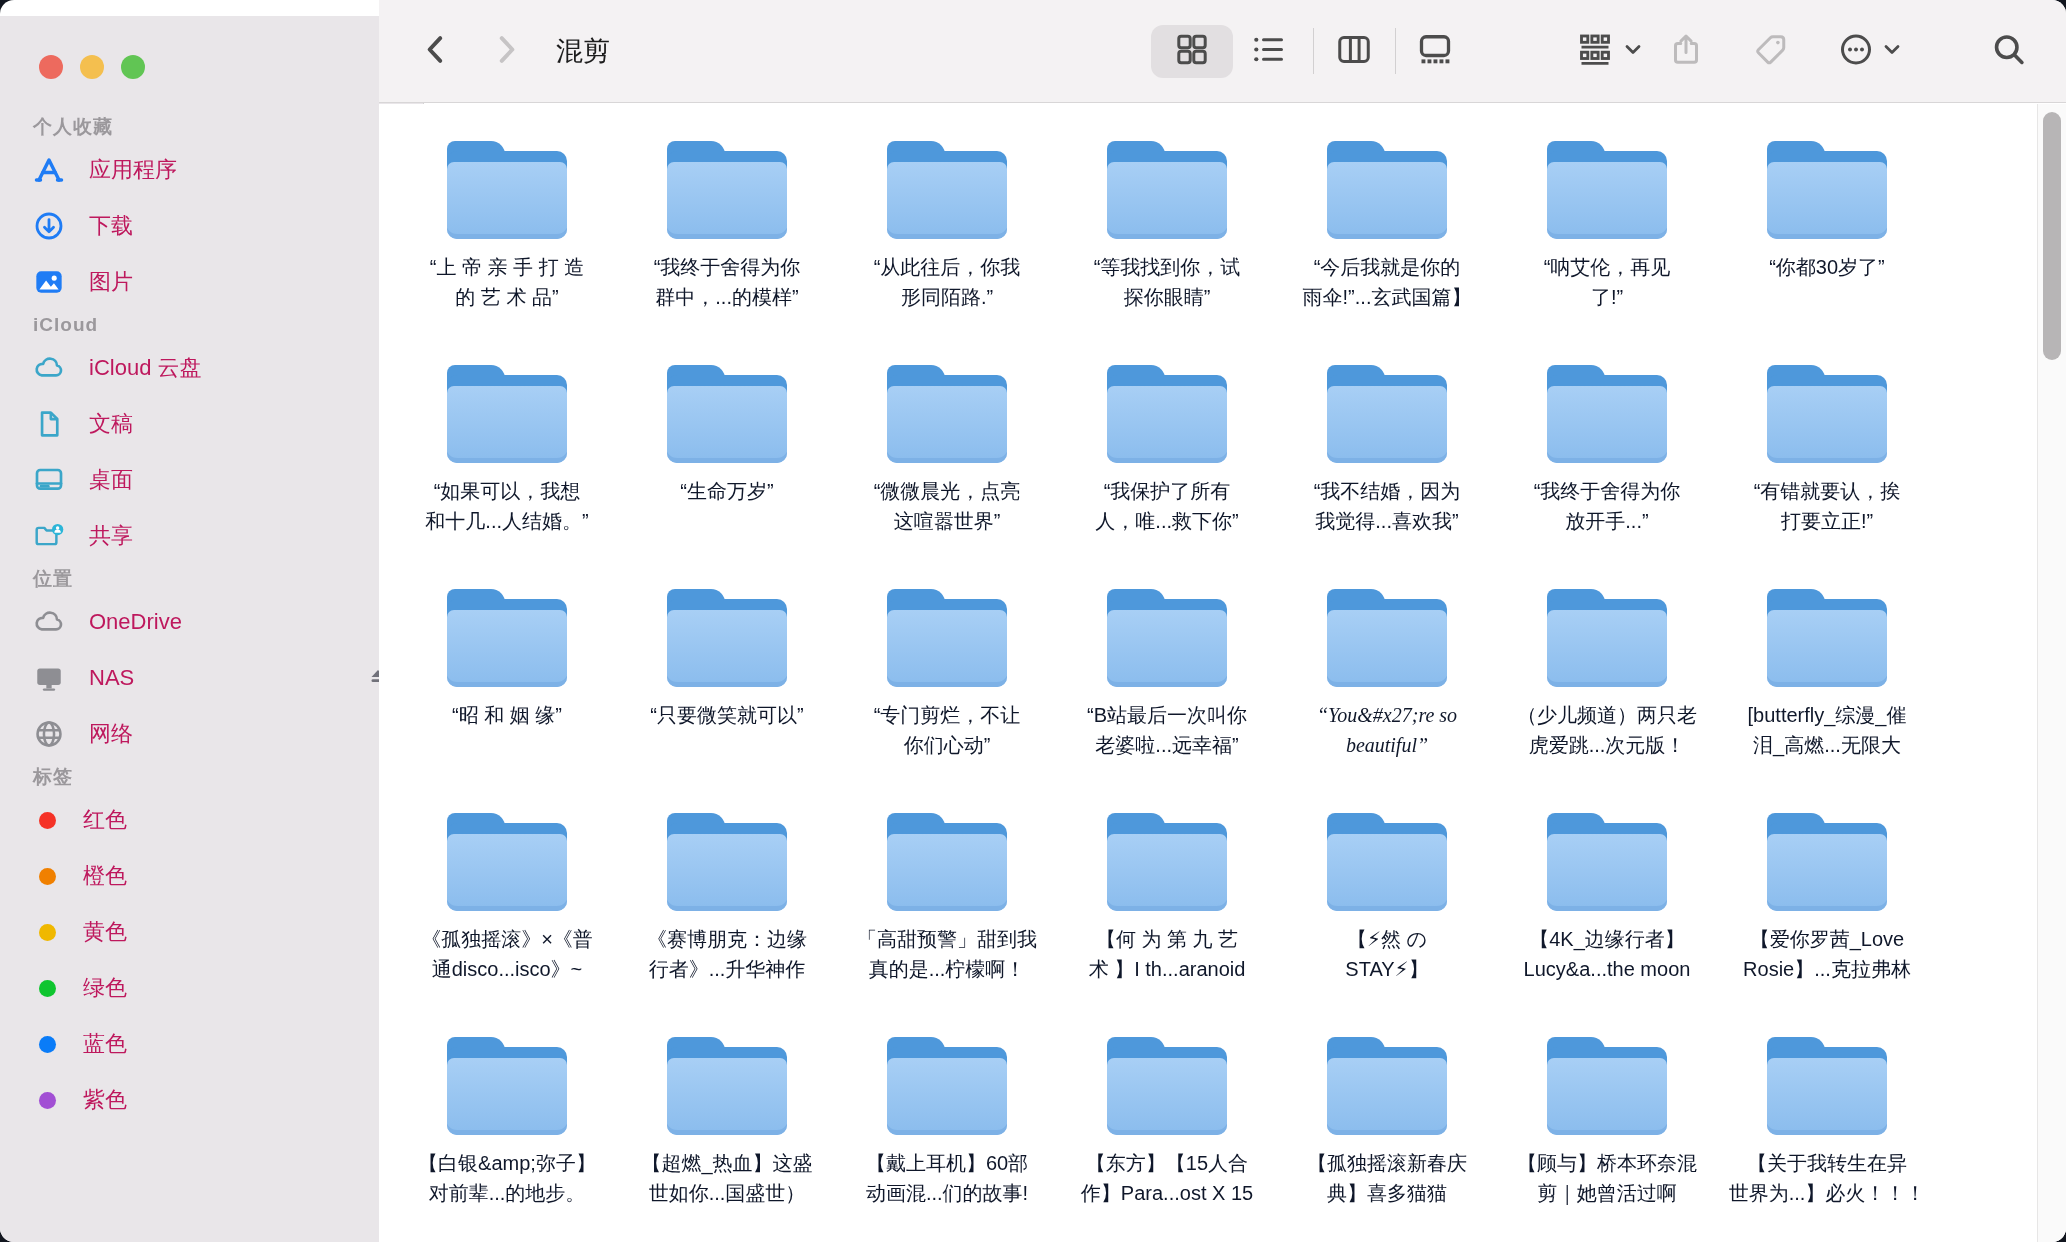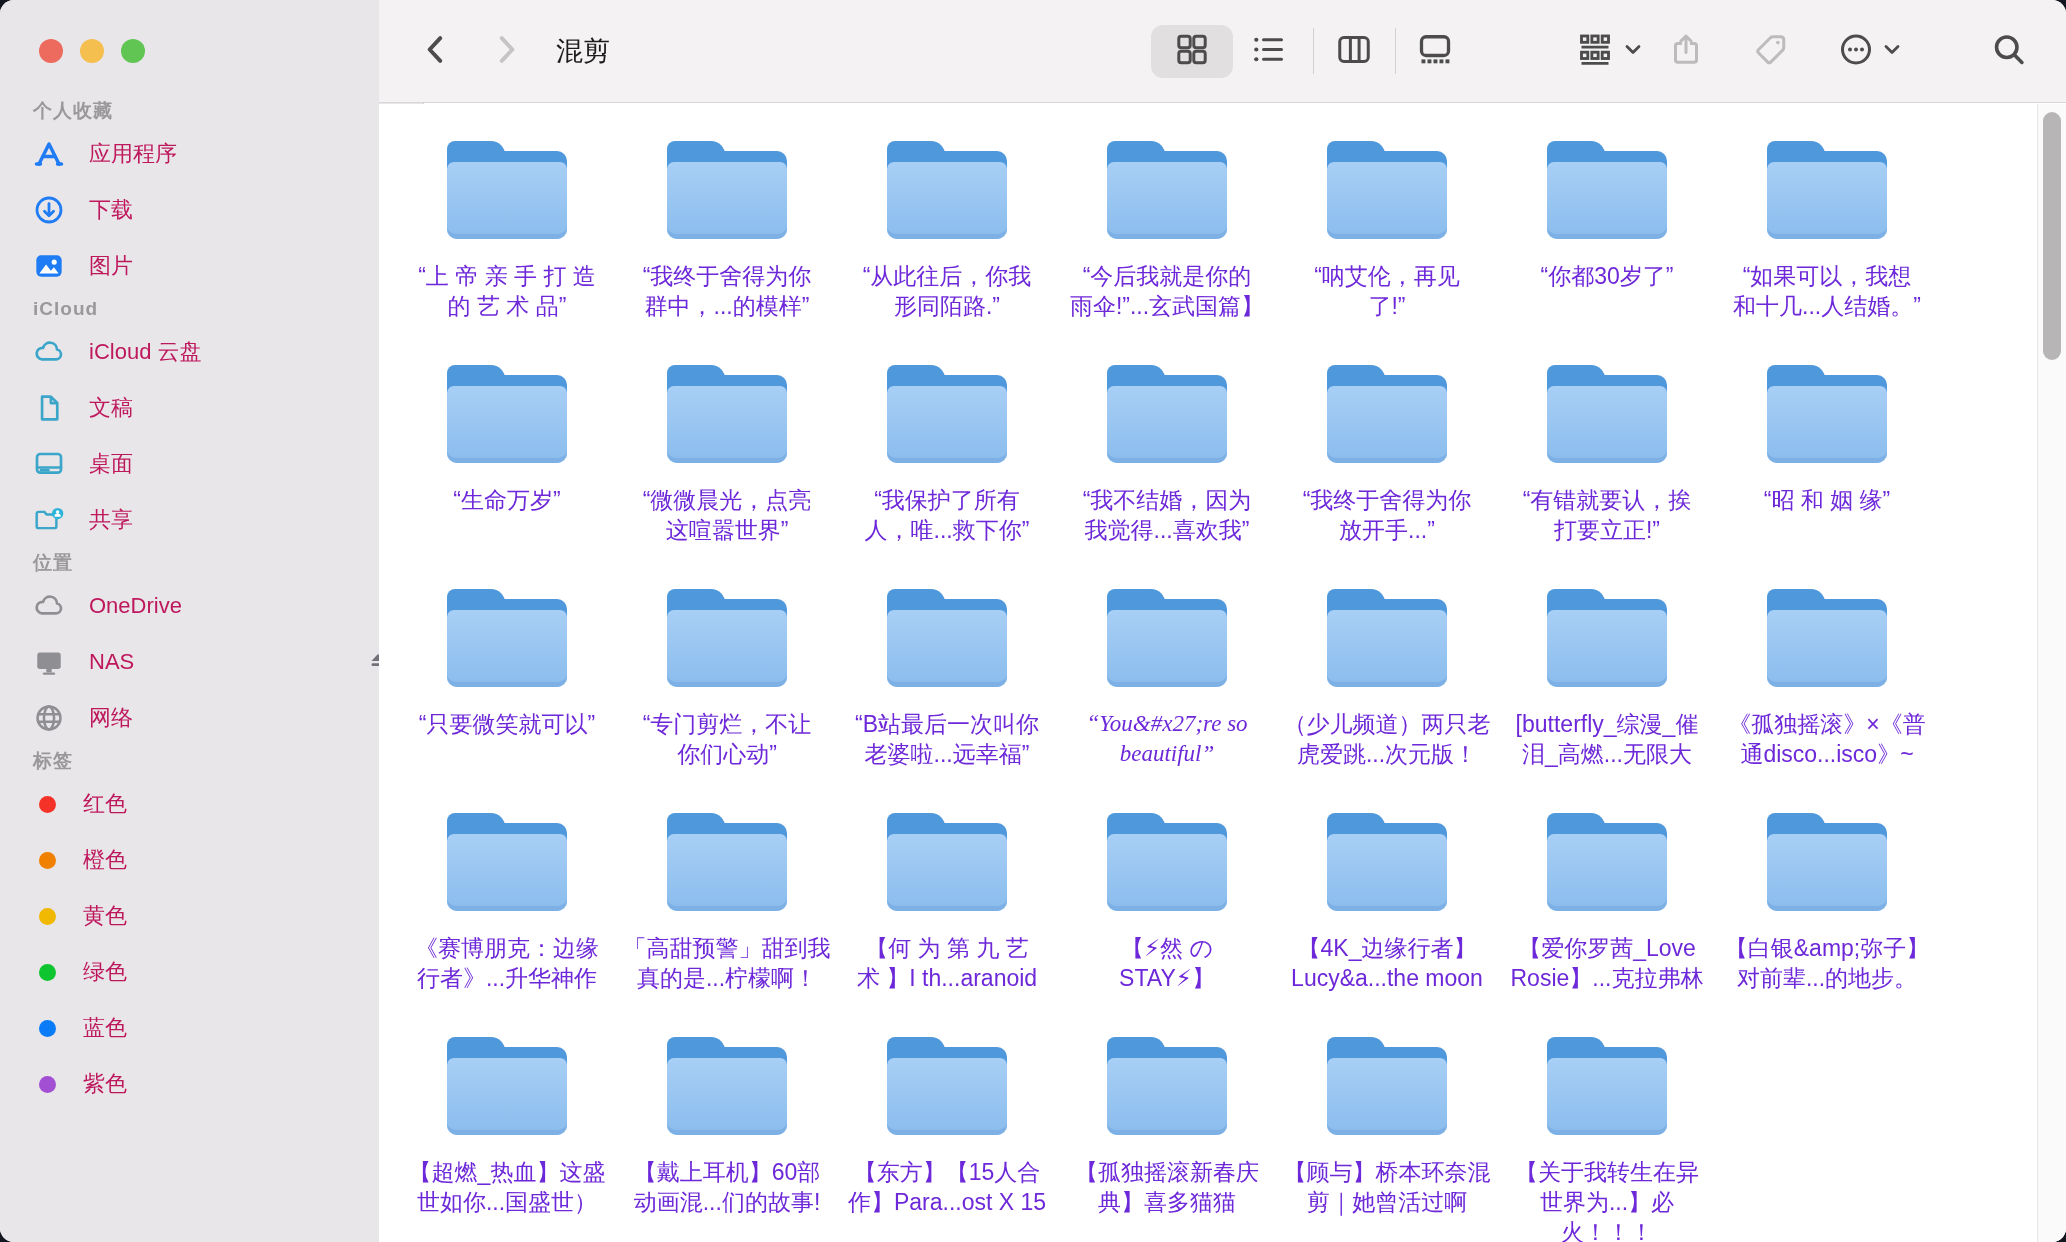--- a/index.html
+++ b/index.html
@@ -1,20 +1,20 @@
 <!DOCTYPE html>
 <html><head>
 <meta charset="utf-8">
 <style>
   * { margin:0; padding:0; box-sizing:border-box; }
   html,body { width:2066px; height:1242px; background:#12161f; font-family:"Liberation Sans","DejaVu Sans",sans-serif; }
   .window { position:relative; width:2066px; height:1242px; border-radius:14px; overflow:hidden; background:#ffffff; }
 
   
-  .sidebar { position:absolute; left:0; top:0; bottom:0; width:424px; background:#e9e6e9; border-right:1px solid #d4d2d4; }
+  .sidebar { position:absolute; left:0; top:16px; bottom:0; width:424px; background:#e9e6e9; border-right:1px solid #d4d2d4; }
   .traffic { position:absolute; top:39px; left:39px; display:flex; gap:17px; }
   .tl { width:24px; height:24px; border-radius:50%; }
   .side-nav { position:absolute; top:96px; left:0; right:0; padding:0 20px 0 33px; }
   .side-header { height:30px; line-height:30px; font-size:19px; font-weight:bold; color:#9b989c; letter-spacing:1px; }
   .side-header:first-child { margin-top:0; }
   .side-item { height:56px; display:flex; align-items:center; font-size:22px; color:#be185d; border-radius:10px; }
   .side-item .s-icon { width:40px; height:32px; display:flex; align-items:center; margin-right:16px; flex:0 0 40px; }
   .side-item .s-icon svg { width:32px; height:32px; }
   .side-item .dot { width:17px; height:17px; border-radius:50%; margin:0 27px 0 6px; flex:0 0 17px; }
   .side-item .eject { margin-left:auto; margin-right:12px; width:26px; height:26px; color:#71717a; }
@@ -35,21 +35,21 @@
 
   
   .content { position:absolute; left:379px; top:104px; right:0; bottom:0; background:#ffffff; }
   .grid { position:absolute; left:18px; top:37px; display:grid; grid-template-columns:repeat(7,220px); grid-auto-rows:224px; }
   .cell { display:flex; flex-direction:column; align-items:center; }
   .folder { position:relative; width:124px; height:98px; flex:0 0 98px; }
   .folder .tab  { position:absolute; left:2px; top:0; width:58px; height:26px; background:#4e98db; border-radius:8px 14px 0 0; }
   .folder .back { position:absolute; left:2px; right:2px; top:10px; height:34px; background:#4e98db; border-radius:10px 10px 0 0; }
   .folder .front{ position:absolute; left:2px; right:2px; top:21px; bottom:0; border-radius:7px 7px 10px 10px;
                   background:linear-gradient(#a8cff5,#8abced); box-shadow:inset 0 -6px 0 -1px #7db1e6; }
-  .label { margin-top:22px; font-size:23px; line-height:30px; color:#6d28d9; text-align:center; white-space:pre-line; max-width:216px; }
+  .label { margin-top:13px; font-size:20px; line-height:30px; color:#0f172a; text-align:center; white-space:pre-line; max-width:216px; }
   .label.italic { font-style:italic; font-weight:normal; font-family:"Liberation Serif","DejaVu Serif",serif; }
 
   
   .csb-track { position:absolute; right:0; top:0; bottom:0; width:29px; background:#fafafa; border-left:1px solid #e7e6e6; }
   .csb-handle { position:absolute; top:8px; left:5px; width:18px; height:248px; border-radius:9px; background:#b7b5b6; }
 </style>
 </head>
 <body>
 
 <div class="window">
@@ -325,20 +325,29 @@
           </div>
           <div class="label">“从此往后，你我
 形同陌路.”</div>
         </div>
         <div class="cell">
           <div class="folder">
             <div class="tab"></div>
             <div class="back"></div>
             <div class="front"></div>
           </div>
+          <div class="label">“等我找到你，试
+探你眼睛”</div>
+        </div>
+        <div class="cell">
+          <div class="folder">
+            <div class="tab"></div>
+            <div class="back"></div>
+            <div class="front"></div>
+          </div>
           <div class="label">“今后我就是你的
 雨伞!”...玄武国篇】</div>
         </div>
         <div class="cell">
           <div class="folder">
             <div class="tab"></div>
             <div class="back"></div>
             <div class="front"></div>
           </div>
           <div class="label">“呐艾伦，再见

